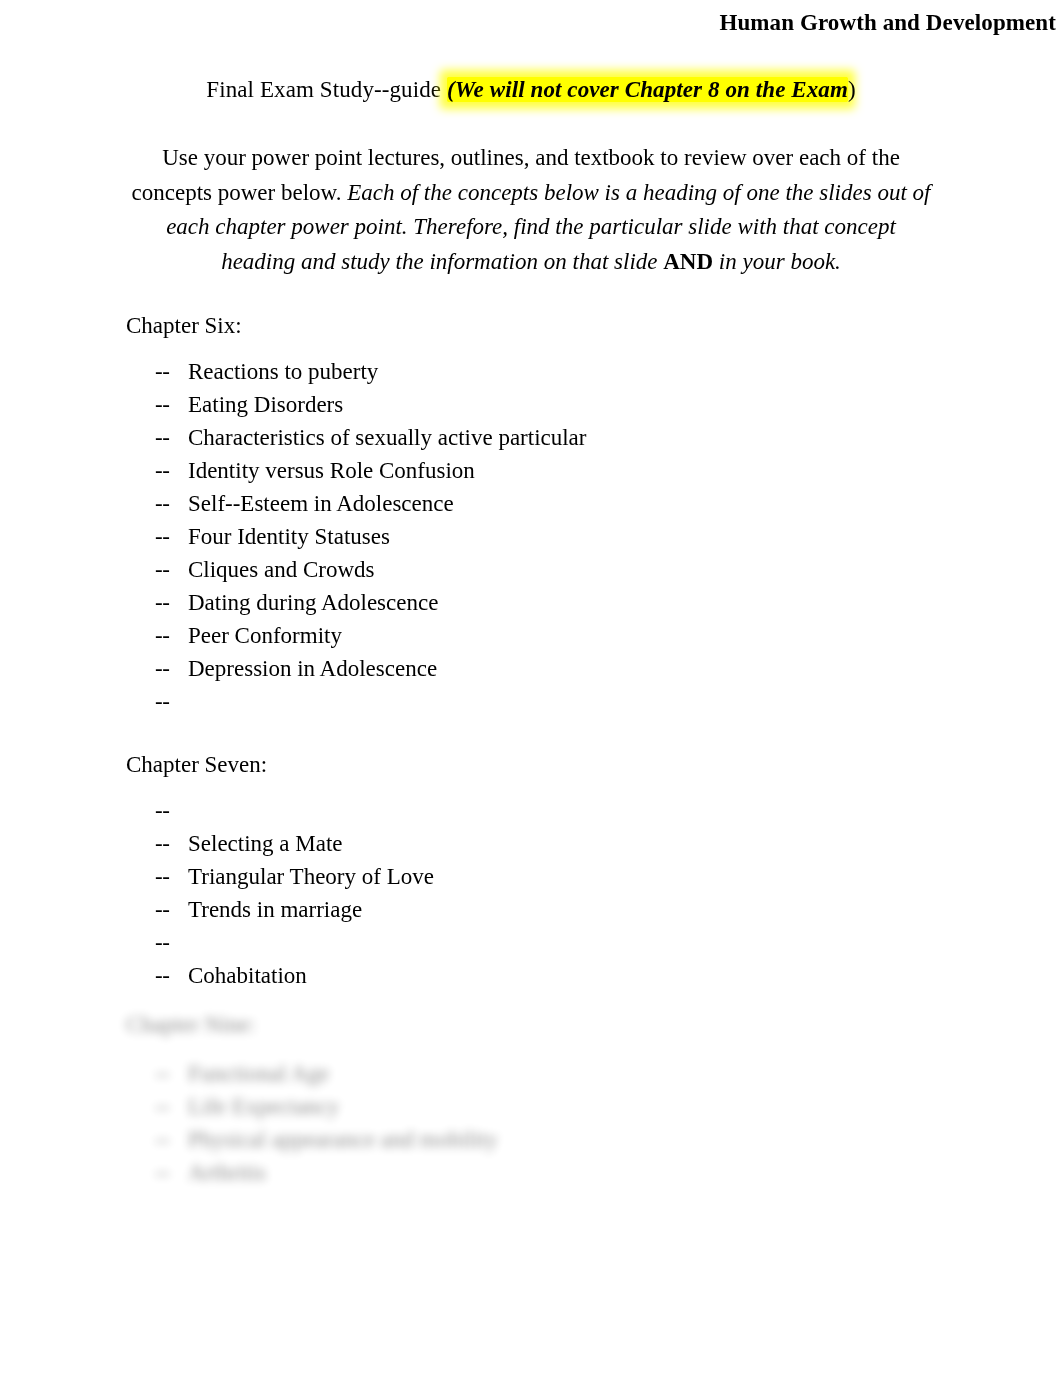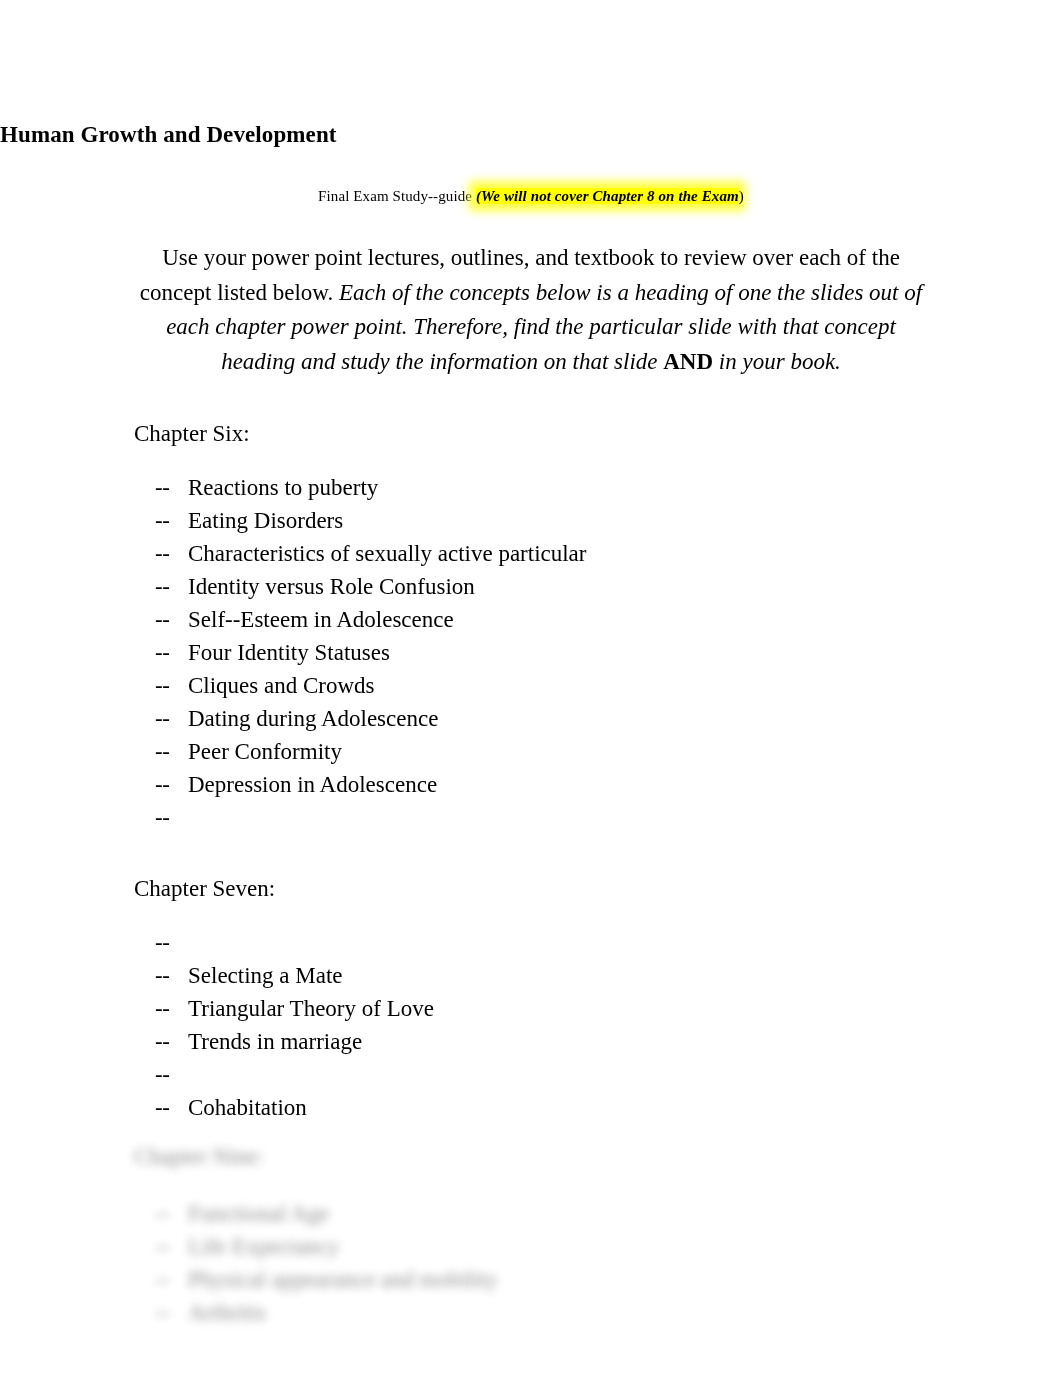--- a/index.html
+++ b/index.html
@@ -15,32 +15,31 @@
     -webkit-font-smoothing: antialiased;
   }
   .page {
     position: relative;
     width: 1062px;
     height: 1377px;
     background: #ffffff;
     overflow: hidden;
   }
   .doc-title {
-    text-align: left;
+    text-align: right;
     font-size: 23px;
     line-height: 34px;
-    margin: 0;
-    padding-top: 118px;
+    margin: 6px;
     letter-spacing: 0.1px;
   }
   .subtitle-line {
     text-align: center;
-    font-size: 15px;
+    font-size: 23px;
     line-height: 34px;
-    margin: 10px;
+    margin: 16px;
     padding-top: 17px;
     letter-spacing: 0.1px;
   }
   .hl {
     background-color: #ffff00;
     font-weight: bold;
     font-style: italic;
     box-shadow: 0 0 10px 7px rgba(255,255,0,0.75);
     border-radius: 1px;
   }
@@ -51,21 +50,21 @@
     font-size: 23px;
     line-height: 34.5px;
   }
   .intro em {
     font-style: italic;
   }
   .intro .strong-and {
     font-weight: bold;
   }
   .chapter-heading {
-    margin: 8px;
+    margin: 0;
     padding: 30px 0 0 126px;
     font-size: 23px;
     line-height: 33px;
   }
   .item-list {
     list-style: none;
     margin: 0;
     padding: 13px 0 0 0;
   }
   .item-list li {
@@ -104,21 +103,21 @@
 
 <div class="page">
 
   <h1 class="doc-title">Human Growth and Development</h1>
 
   <p class="subtitle-line">
     <span>Final Exam Study--guide </span><span class="hl"><span>(</span><span>We will not cover Chapter 8 on the Exam</span></span><span>)</span>
   </p>
 
   <p class="intro">
-    <span>Use your power point lectures, outlines, and textbook to review over each of the concept listed below. </span><em>Each of the concepts below is a heading of one the slides out of each chapter power point. Therefore, find the particular slide with that concept heading and study the information on that slide </em><span class="strong-and">AND</span><em> in your book.</em>
+    <span>Use your power point lectures, outlines, and textbook to review over each of the concepts power below. </span><em>Each of the concepts below is a heading of one the slides out of each chapter power point. Therefore, find the particular slide with that concept heading and study the information on that slide </em><span class="strong-and">AND</span><em> in your book.</em>
   </p>
 
   <div>
     <p class="chapter-heading">Chapter Six:</p>
     <ul class="item-list">
       <li>
           <span class="dash">--</span>
           <span class="label">Reactions to puberty</span>
         </li>
       <li>

